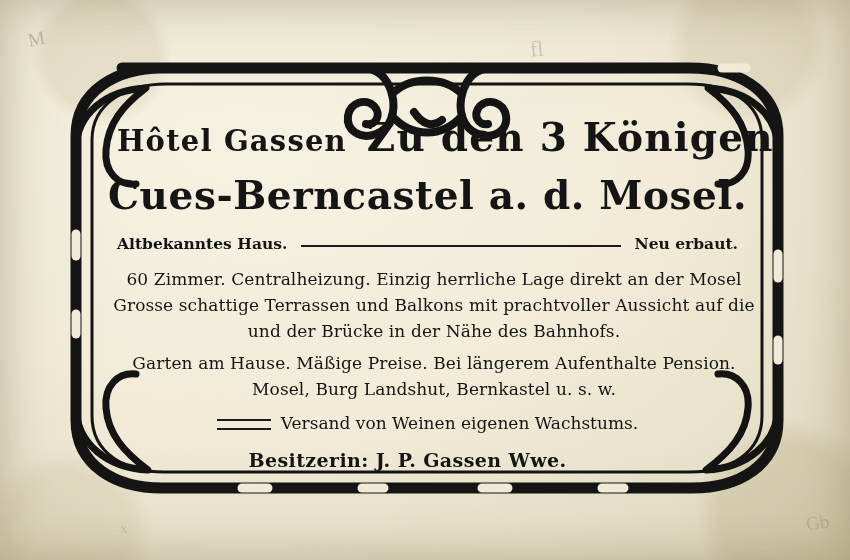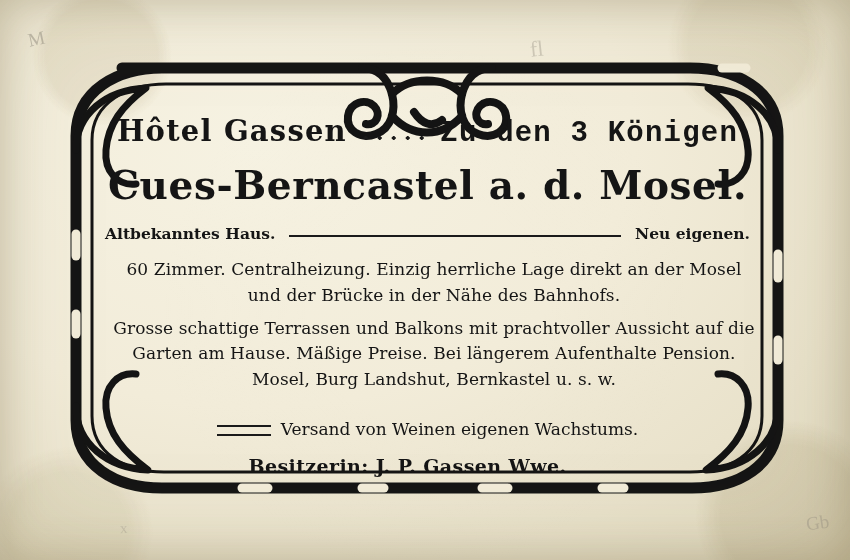--- a/index.html
+++ b/index.html
@@ -86,21 +86,21 @@
     padding: 0 22px;
   }
   .hotel-name, .zu-den {
     font-family: "DejaVu Serif", serif;
     font-weight: bold;
     font-size: 30px;
     letter-spacing: 1.2px;
     white-space: nowrap;
   }
   .hotel-name { font-size: 29px; }
-  .zu-den { font-size: 29px; font-family: Liberation Mono, monospace; }
+  .zu-den { font-size: 39px; }
   .dotline {
     flex: 1;
     margin: 0 10px 6px 10px;
     height: 6px;
     background-image: radial-gradient(circle, #1a1a1a 1.6px, rgba(0,0,0,0) 1.9px);
     background-size: 14px 6px;
     background-position: center;
     background-repeat: repeat-x;
   }
 
@@ -110,21 +110,21 @@
     font-size: 39px;
     letter-spacing: .6px;
     margin-top: 12px;
   }
 
   .subrow {
     display: flex;
     align-items: center;
     justify-content: space-between;
     margin-top: 16px;
-    padding: 0 10px;
+    padding: 0 22px;
     font-family: "DejaVu Serif", serif;
     font-size: 15.5px;
     font-weight: bold;
   }
   .subrow .rule {
     flex: 1;
     height: 0;
     border-top: 2px solid #1a1a1a;
     margin: 0 14px;
     position: relative;
@@ -139,21 +139,21 @@
     letter-spacing: .1px;
     padding-left: 13px;
   }
   .body-lines .ln { white-space: nowrap; }
   .body-lines .para { margin-bottom: 7px; }
 
   .versand-row {
     display: flex;
     align-items: center;
     justify-content: center;
-    margin-top: 26px;
+    margin-top: 10px;
     font-family: "DejaVu Serif", serif;
     font-size: 17px;
   }
   .versand-row .dbl {
     width: 54px;
     height: 7px;
     border-top: 2px solid #1a1a1a;
     border-bottom: 2px solid #1a1a1a;
     margin-right: 10px;
     position: relative;
@@ -244,27 +244,27 @@
       <div class="hotel-name">Hôtel Gassen</div>
       <div class="dotline"></div>
       <div class="zu-den">Zu den 3 Königen</div>
     </div>
 
     <div class="city">Cues-Berncastel a. d. Mosel.</div>
 
     <div class="subrow">
       <span>Altbekanntes Haus.</span>
       <span class="rule"></span>
-      <span>Neu eigenen.</span>
+      <span>Neu erbaut.</span>
     </div>
 
     <div class="body-lines">
       <div class="ln">60 Zimmer.   Centralheizung.   Einzig herrliche Lage direkt an der Mosel</div>
+      <div class="ln">Grosse schattige Terrassen und Balkons mit prachtvoller Aussicht auf die</div>
       <div class="ln para">und der Brücke in der Nähe des Bahnhofs.</div>
-      <div class="ln">Grosse schattige Terrassen und Balkons mit prachtvoller Aussicht auf die</div>
       <div class="ln">Garten am Hause.   Mäßige Preise.   Bei längerem Aufenthalte Pension.</div>
       <div class="ln para">Mosel, Burg Landshut, Bernkastel u. s. w.</div>
     </div>
 
     <div class="versand-row">
       <span class="dbl"></span>
       <span>Versand von Weinen eigenen Wachstums.</span>
     </div>
 
     <div class="owner">Besitzerin:  J. P. Gassen Wwe.</div>

